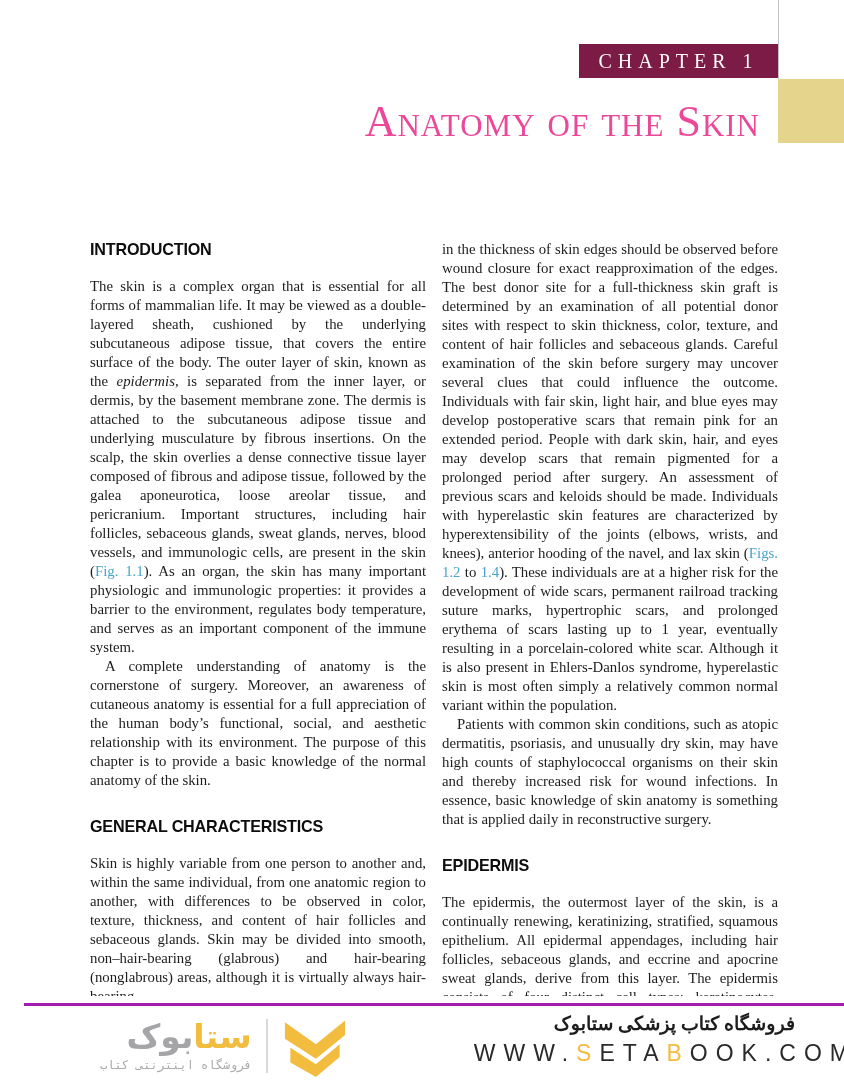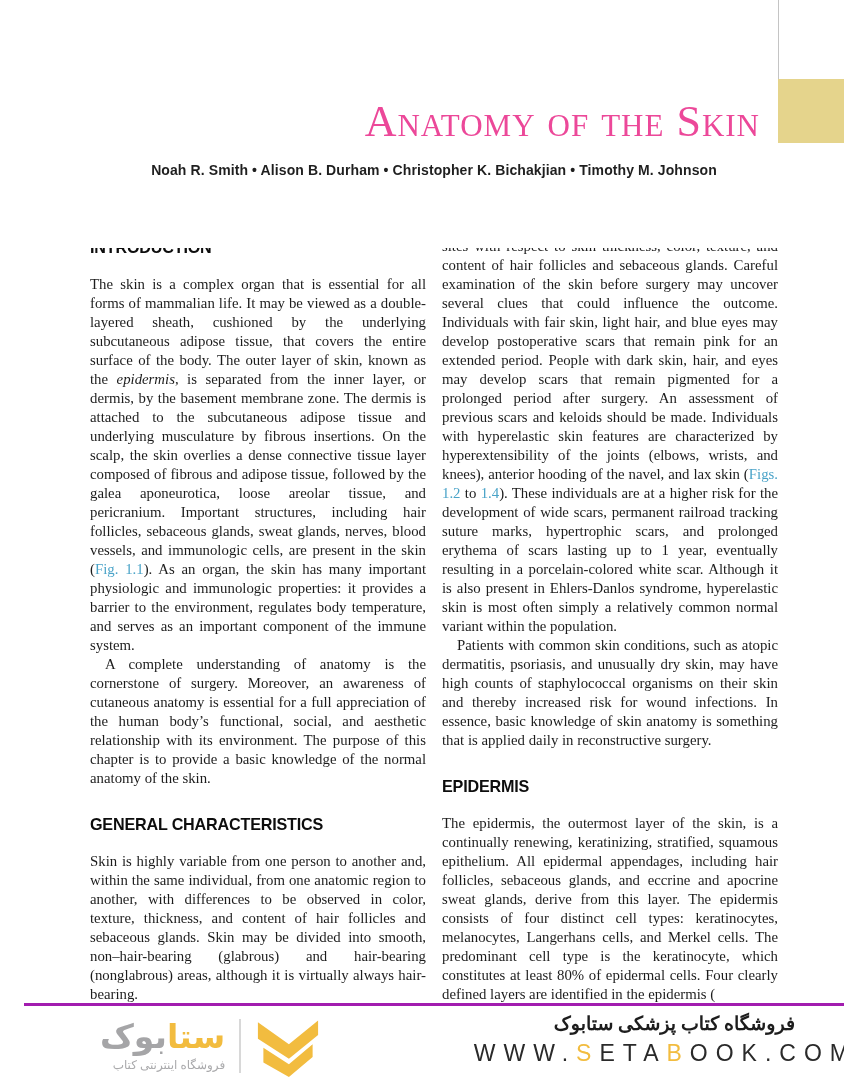--- a/index.html
+++ b/index.html
@@ -16,65 +16,67 @@
 
   
   .title{position:absolute;top:100px;right:84px;margin:0;font-weight:normal;
         font-family:"Liberation Serif",serif;font-variant:small-caps;
         font-size:44px;line-height:1;color:#ec4899;letter-spacing:1px;white-space:nowrap;}
   .authors{position:absolute;top:162px;left:90px;width:688px;text-align:center;
         font-family:"Liberation Sans",sans-serif;font-weight:bold;font-size:14px;
         color:#1f1f1f;letter-spacing:.1px;white-space:nowrap;}
 
   
-  .columns{position:absolute;left:90px;top:248px;width:688px;height:756px;
-        display:flex;gap:16px;overflow:hidden;align-items:flex-end;}
+  .columns{position:absolute;left:90px;top:240px;width:688px;height:756px;
+        display:flex;gap:16px;overflow:hidden;}
   .col{flex:1 1 0;min-width:0;text-align:justify;font-size:14.8px;line-height:19px;}
   .col p{margin:0;}
   .col p.indent{text-indent:15px;}
   h2.sect{font-family:"Liberation Sans",sans-serif;font-size:17px;font-weight:bold;
         color:#0d0d0d;letter-spacing:-.2px;margin:0 0 18px 0;
         transform:scaleX(.95);transform-origin:0 50%;white-space:nowrap;}
   h2.sect.h-gap{margin-top:27px;}
   .it{font-style:italic;}
   .fig{color:#4aa3c8;}
 
   
   .footer{position:absolute;left:0;top:1003px;width:844px;height:77px;background:#ffffff;
         border-top:3px solid #a21caf;margin-left:24px;}
   .logo{position:absolute;left:76px;top:9px;display:flex;align-items:center;}
   .logo-text{display:flex;flex-direction:column;align-items:flex-end;}
   .wordmark{font-family:"DejaVu Sans",sans-serif;font-weight:bold;font-size:33px;
         line-height:1.1;white-space:nowrap;}
   .wordmark .gold{color:#f2bc3f;}
   .wordmark .lgray{color:#a5a5a7;}
-  .tagline{font-family:Liberation Serif, serif;font-size:12px;color:#aaaaac;
+  .tagline{font-family:Liberation Mono, monospace;font-size:12px;color:#aaaaac;
         margin-top:2px;white-space:nowrap;}
   .logo-divider{width:2px;height:54px;background:#d8d8d8;margin:0 12px 0 14px;}
   .chevron{display:block;}
   .footer-right{position:absolute;right:11px;top:6px;text-align:right;}
   .store-line{font-family:Liberation Serif, serif;font-weight:bold;font-size:19px;
         color:#1d1d1d;padding-right:62px;white-space:nowrap;}
   .url{font-family:"Liberation Sans",sans-serif;font-weight:normal;font-size:23px;
         color:#2a2a2a;letter-spacing:8px;margin-top:5px;white-space:nowrap;}
   .url .gold{color:#f2bc3f;}
 </style>
 </head>
 <body>
 
 <div class="page">
 
   <div class="vline"></div>
 
+  <div class="chapter-banner">
+    <span>CHAPTER 1</span>
+  </div>
 
   <div class="tan-block"></div>
 
   <h1 class="title">Anatomy of the Skin</h1>
 
-  <div class="authors">Noah R. Smith • Alison B. Durham • Christopher K. Bichakjian • Timothy M. Johnson</div>
 
   <div class="columns">
     <div class="col">
       <h2 class="sect">INTRODUCTION</h2>
       <p><span>The skin is a complex organ that is essential for all forms of mammalian life. It may be viewed as a double-layered sheath, cushioned by the underlying subcutaneous adipose tissue, that covers the entire surface of the body. The outer layer of skin, known as the </span><span class="it">epidermis</span><span>, is separated from the inner layer, or dermis, by the basement membrane zone. The dermis is attached to the subcutaneous adipose tissue and underlying musculature by fibrous insertions. On the scalp, the skin overlies a dense connective tissue layer composed of fibrous and adipose tissue, followed by the galea aponeurotica, loose areolar tissue, and pericranium. Important structures, including hair follicles, sebaceous glands, sweat glands, nerves, blood vessels, and immunologic cells, are present in the skin (</span><span class="fig">Fig. 1.1</span><span>). As an organ, the skin has many important physiologic and immunologic properties: it provides a barrier to the environment, regulates body temperature, and serves as an important component of the immune system.</span></p>
       <p class="indent"><span>A complete understanding of anatomy is the cornerstone of surgery. Moreover, an awareness of cutaneous anatomy is essential for a full appreciation of the human body’s functional, social, and aesthetic relationship with its environment. The purpose of this chapter is to provide a basic knowledge of the normal anatomy of the skin.</span></p>
       <h2 class="sect h-gap">GENERAL CHARACTERISTICS</h2>
       <p><span>Skin is highly variable from one person to another and, within the same individual, from one anatomic region to another, with differences to be observed in color, texture, thickness, and content of hair follicles and sebaceous glands. Skin may be divided into smooth, non–hair-bearing (glabrous) and hair-bearing (nonglabrous) areas, although it is virtually always hair-bearing.</span></p>
 
     </div>

